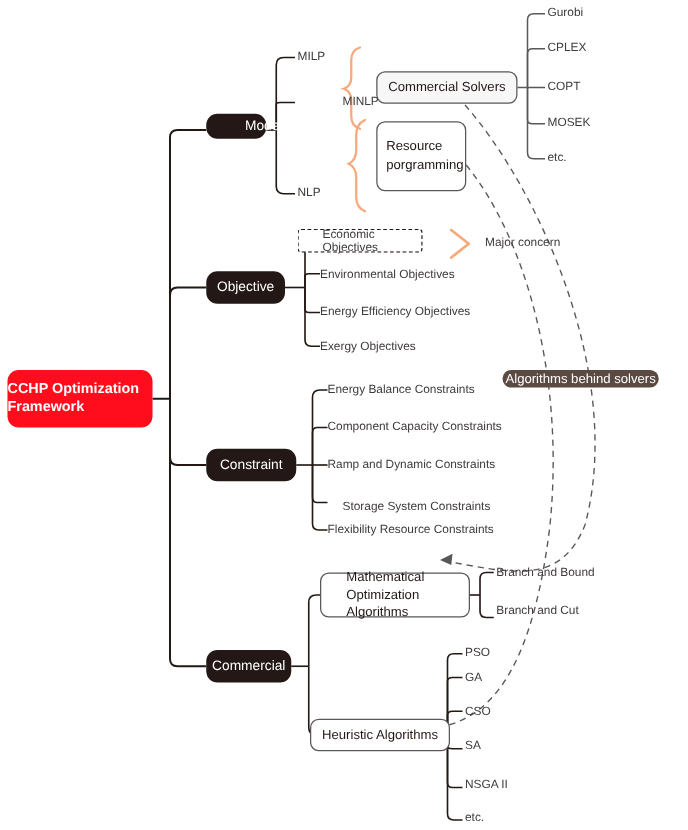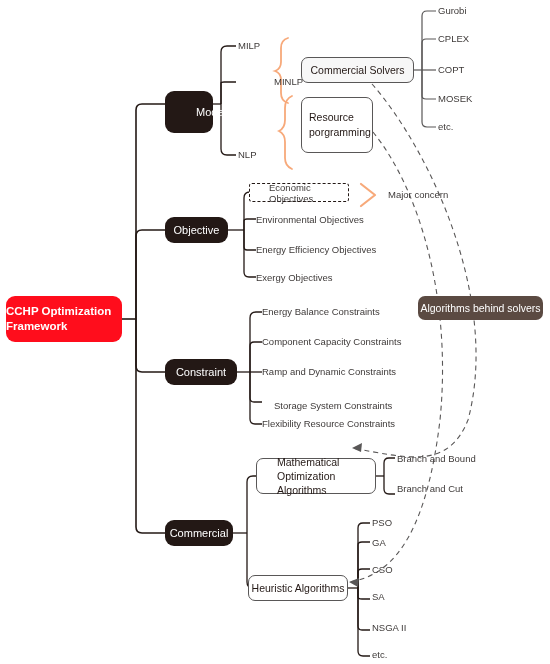--- a/index.html
+++ b/index.html
@@ -125,56 +125,56 @@
     </g>
 
     <g fill="#595757" stroke="none">
       <polygon points="352,448 362,443 361,452"></polygon>
       <polygon points="349,582 359,578 358,587"></polygon>
     </g>
   </svg>
 
   <div class="node root" style="left:6px;top:296px;width:116px;height:46px;">CCHP Optimization Framework</div>
 
-  <div class="node dark" style="left:165px;top:91px;width:48px;height:42px;padding-left:44px;">Model</div>
+  <div class="node dark" style="left:165px;top:91px;width:48px;height:20px;padding-left:44px;">Model</div>
   <div class="node dark" style="left:165px;top:217px;width:63px;height:26px;">Objective</div>
   <div class="node dark" style="left:165px;top:359px;width:72px;height:26px;">Constraint</div>
   <div class="node dark" style="left:165px;top:520px;width:68px;height:26px;">Commercial</div>
 
   <div class="leaf" style="left:238px;top:40px;">MILP</div>
   <div class="leaf" style="left:238px;top:76px;margin-left:36px;">MINLP</div>
   <div class="leaf" style="left:238px;top:149px;">NLP</div>
 
   <div class="node lightbox" style="left:301px;top:57px;width:113px;height:26px;">Commercial Solvers</div>
 
   <div class="node whitebox left" style="left:301px;top:97px;width:72px;height:56px;">Resource porgramming</div>
 
   <div class="leaf" style="left:438px;top:5px;">Gurobi</div>
   <div class="leaf" style="left:438px;top:33px;">CPLEX</div>
   <div class="leaf" style="left:438px;top:64px;">COPT</div>
   <div class="leaf" style="left:438px;top:93px;">MOSEK</div>
   <div class="leaf" style="left:438px;top:121px;">etc.</div>
 
-  <div class="node dashedbox" style="left:249px;top:183px;width:100px;height:19px;padding-left:19px;">Economic Objectives</div>
+  <div class="node dashedbox" style="left:238px;top:183px;width:100px;height:19px;padding-left:19px;">Economic Objectives</div>
   <div class="leaf" style="left:256px;top:214px;">Environmental Objectives</div>
   <div class="leaf" style="left:256px;top:244px;">Energy Efficiency Objectives</div>
   <div class="leaf" style="left:256px;top:272px;">Exergy Objectives</div>
 
   <div class="note" style="left:388px;top:189px;">Major concern</div>
 
   <div class="leaf" style="left:262px;top:306px;">Energy Balance Constraints</div>
   <div class="leaf" style="left:262px;top:366px;">Ramp and Dynamic Constraints</div>
   <div class="leaf" style="left:262px;top:336px;">Component Capacity Constraints</div>
   <div class="leaf" style="left:262px;top:400px;margin-left:12px;">Storage System Constraints</div>
   <div class="leaf" style="left:262px;top:418px;">Flexibility Resource Constraints</div>
 
-  <div class="node brown" style="left:418px;top:296px;width:125px;height:24px;">Algorithms behind solvers</div>
+  <div class="node brown" style="left:402px;top:296px;width:125px;height:14px;">Algorithms behind solvers</div>
 
   <div class="node whitebox" style="left:256px;top:458px;width:120px;height:36px;line-height:14px;padding:0 20px;">Mathematical Optimization Algorithms</div>
-  <div class="node whitebox" style="left:248px;top:575px;width:100px;height:26px;">Heuristic Algorithms</div>
+  <div class="node whitebox" style="left:248px;top:575px;width:112px;height:26px;">Heuristic Algorithms</div>
 
   <div class="leaf" style="left:397px;top:453px;">Branch and Bound</div>
   <div class="leaf" style="left:397px;top:483px;">Branch and Cut</div>
 
   <div class="leaf" style="left:372px;top:517px;text-align:right;">PSO</div>
   <div class="leaf" style="left:372px;top:537px;">GA</div>
   <div class="leaf" style="left:372px;top:564px;">CSO</div>
   <div class="leaf" style="left:372px;top:591px;">SA</div>
   <div class="leaf" style="left:372px;top:622px;">NSGA II</div>
   <div class="leaf" style="left:372px;top:649px;">etc.</div>

